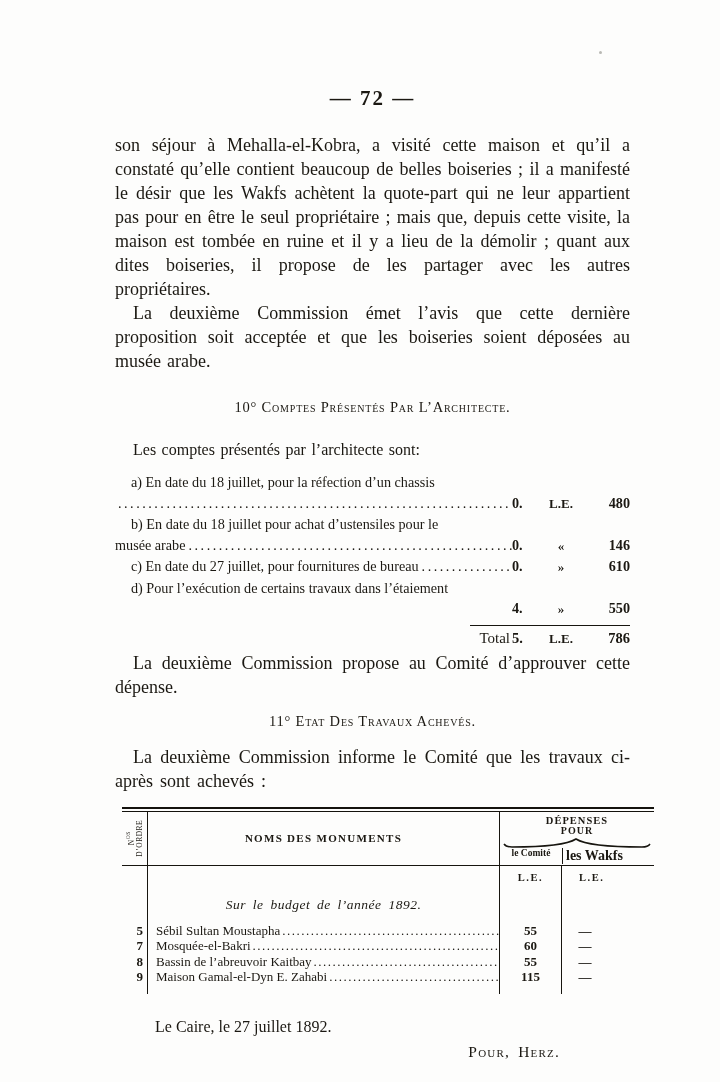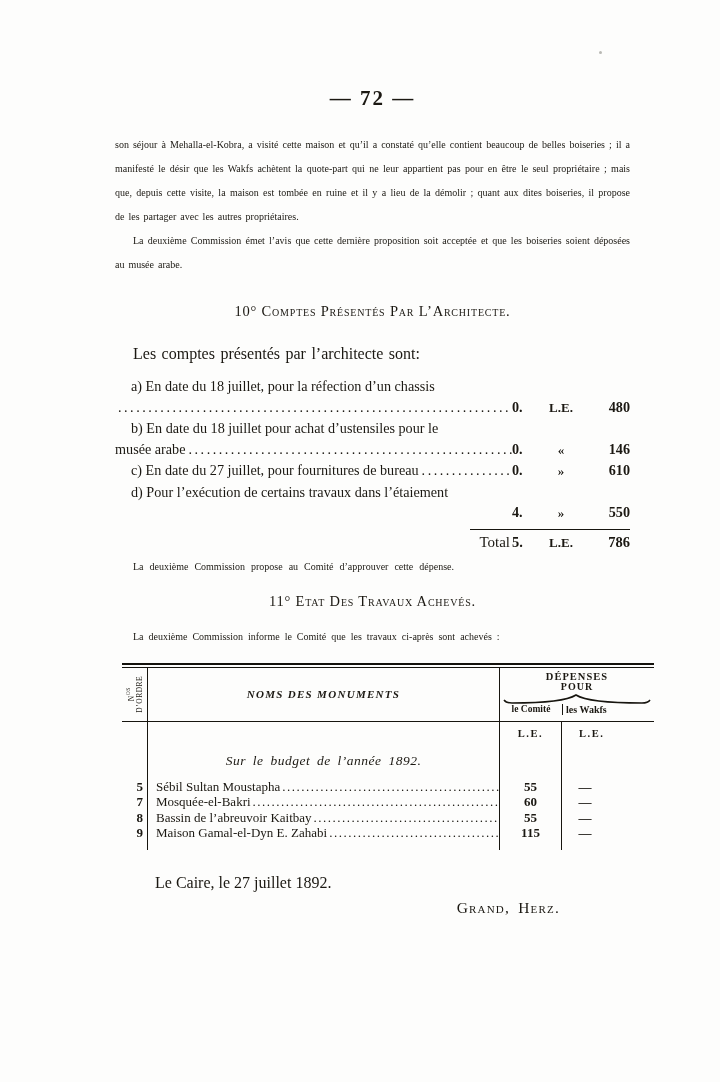--- a/index.html
+++ b/index.html
@@ -11,21 +11,21 @@
     font-family:"Liberation Serif", serif;
     overflow:hidden;
     box-sizing:border-box;
   }
   .content{position:relative;padding:0 90px 0 115px;width:515px;}
   .pageno{
     text-align:center;font-weight:bold;font-size:21px;
     padding-top:86px;letter-spacing:2px;
   }
   .para{
-    font-size:10px;line-height:24px;text-align:justify;
+    font-size:18px;line-height:24px;text-align:justify;
     word-spacing:1.5px;margin:0;
   }
   .p1{margin-top:22px;}
   .indent{text-indent:18px;}
   .p3{word-spacing:3.5px;}
   .p4{margin-top:15px;word-spacing:2.5px;}
   .schead{
     margin-top:26px;text-align:center;
     font-variant:small-caps;font-size:14.5px;letter-spacing:0.8px;
     white-space:nowrap;
@@ -57,29 +57,29 @@
   .mt-toprule{height:2px;border-top:2px solid #14120d;border-bottom:1px solid #14120d;}
   .mt-grid{display:grid;grid-template-columns:26px 352px 62px 92px;}
   .br{border-right:1.2px solid #17150f;}
   .bb{border-bottom:1.4px solid #17150f;}
   .cell{box-sizing:border-box;}
   .hd-nos{display:flex;align-items:center;justify-content:center;min-height:54px;}
   .rot{transform:rotate(-90deg);white-space:nowrap;font-size:7.5px;line-height:8.5px;
        letter-spacing:0.5px;text-align:center;text-transform:uppercase;}
   .rot sup{font-size:5.5px;}
   .hd-names{display:flex;align-items:center;justify-content:center;
-    font-weight:bold;font-size:11px;letter-spacing:1.3px;text-transform:uppercase;font-style:italic;}
+    font-weight:bold;font-size:11px;letter-spacing:1.3px;text-transform:uppercase;}
   .hd-deps{grid-column:3 / span 2;display:flex;flex-direction:column;
     align-items:center;justify-content:flex-start;padding-top:3px;}
   .dep1{font-weight:bold;font-size:10.5px;letter-spacing:1px;text-transform:uppercase;}
   .dep2{font-weight:bold;font-size:10px;letter-spacing:1px;text-transform:uppercase;line-height:10px;}
   .brace{margin-top:1px;}
   .subrow{display:flex;width:100%;}
   .sub1{width:62px;text-align:center;font-size:9.5px;font-weight:bold;white-space:nowrap;}
-  .sub2{width:92px;text-align:left;padding-left:3px;font-size:10px;font-weight:bold;
+  .sub2{width:92px;text-align:left;padding-left:3px;font-size:14px;font-weight:bold;
         border-left:1.2px solid #17150f;box-sizing:border-box;white-space:nowrap;}
   .unit{min-height:23px;display:flex;align-items:center;justify-content:center;
     font-weight:bold;font-size:10.5px;letter-spacing:1.5px;}
   .unit.wk{justify-content:flex-start;padding-left:17px;}
   .sect{font-style:italic;text-align:center;font-size:13.5px;
     padding:8px 0 10px 0;letter-spacing:0.5px;word-spacing:3px;}
   .rnum{text-align:right;padding-right:4px;font-weight:bold;line-height:15.5px;}
   .rname{display:flex;align-items:baseline;padding-left:8px;line-height:15.5px;}
   .rname .nm{white-space:nowrap;flex:0 0 auto;}
   .t-leader{flex:1 1 auto;overflow:hidden;white-space:nowrap;letter-spacing:1.5px;padding:0 2px;}
@@ -249,16 +249,16 @@
         <div class="cell rwak">—</div>
 
         <div class="cell br tail"></div>
         <div class="cell br tail"></div>
         <div class="cell br tail"></div>
         <div class="cell tail"></div>
       </div>
     </div>
 
     <div class="dateline">Le Caire, le 27 juillet 1892.</div>
-    <div class="signatures">Grand, Herz.</div>
+    <div class="signatures">Pour, Herz.</div>
 
   </div>
 </div>
 
 </body></html>

